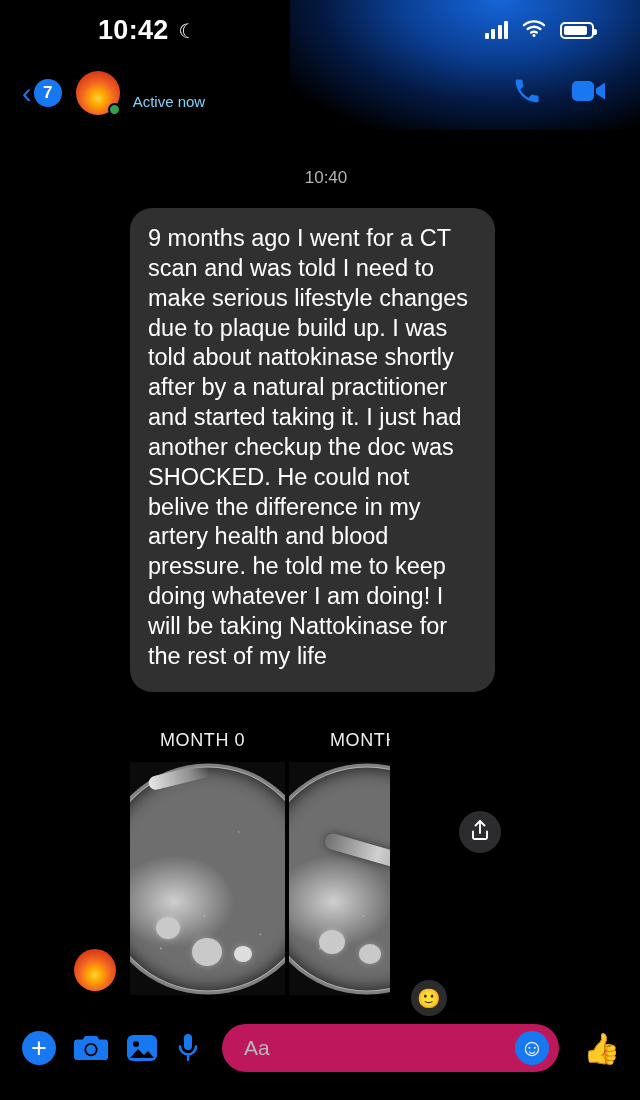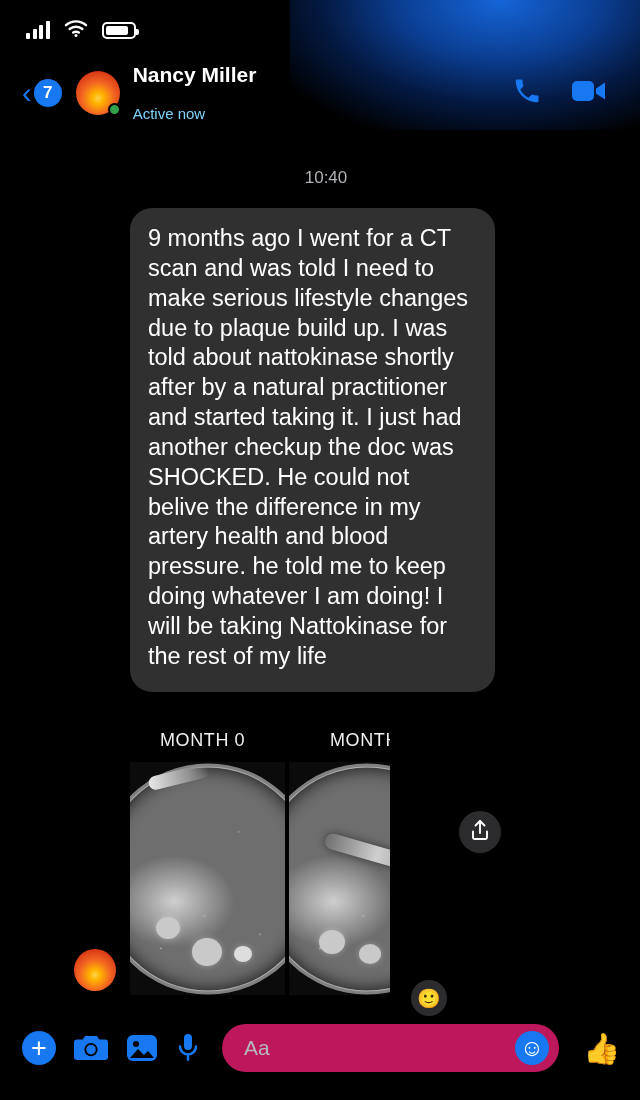--- a/index.html
+++ b/index.html
@@ -236,20 +236,24 @@
   .thumb { font-size: 30px; color: #1778f2; margin-left: 6px; }
 </style>
 </head>
 <body>
 
 <div id="app">
 
   <div class="top-glow"></div>
 
   <div class="status-bar">
+    <div class="status-left">
+      <span class="status-time">10:42</span>
+      <span class="moon-icon">☾</span>
+    </div>
     <div class="status-right">
       <span class="bars">
           <i></i>
           <i></i>
           <i></i>
           <i></i>
         </span>
       <span>
         <svg width="24" height="18" viewBox="0 0 24 18" fill="none">
           <path d="M2 6.2 A15 15 0 0 1 22 6.2" stroke="#fff" stroke-width="2.4" stroke-linecap="round"></path>
@@ -267,21 +271,20 @@
   <div class="chat-header">
     <div class="back-group">
       <span class="back-chevron">‹</span>
       <span class="unread-badge">7</span>
     </div>
     <div class="avatar-wrap">
       <div class="avatar"></div>
       <div class="online-dot"></div>
     </div>
     <div class="header-names">
-      <span class="contact-name">Nancy Miller</span>
       <span class="contact-status">Active now</span>
     </div>
     <div class="header-actions">
       <span class="ic-call">
         <svg width="30" height="30" viewBox="0 0 24 24" fill="#1778f2">
           <path d="M6.6 10.8c1.4 2.8 3.8 5.1 6.6 6.6l2.2-2.2c.3-.3.7-.4 1.1-.2 1.2.4 2.4.6 3.7.6.6 0 1 .4 1 1V20c0 .6-.4 1-1 1C10.8 21 3 13.2 3 3.8c0-.6.4-1 1-1h3.4c.6 0 1 .4 1 1 0 1.3.2 2.5.6 3.7.1.4 0 .8-.2 1.1l-2.2 2.2z"></path>
         </svg>
       </span>
       <span class="ic-video">
         <svg width="34" height="26" viewBox="0 0 34 26" fill="#1778f2">

